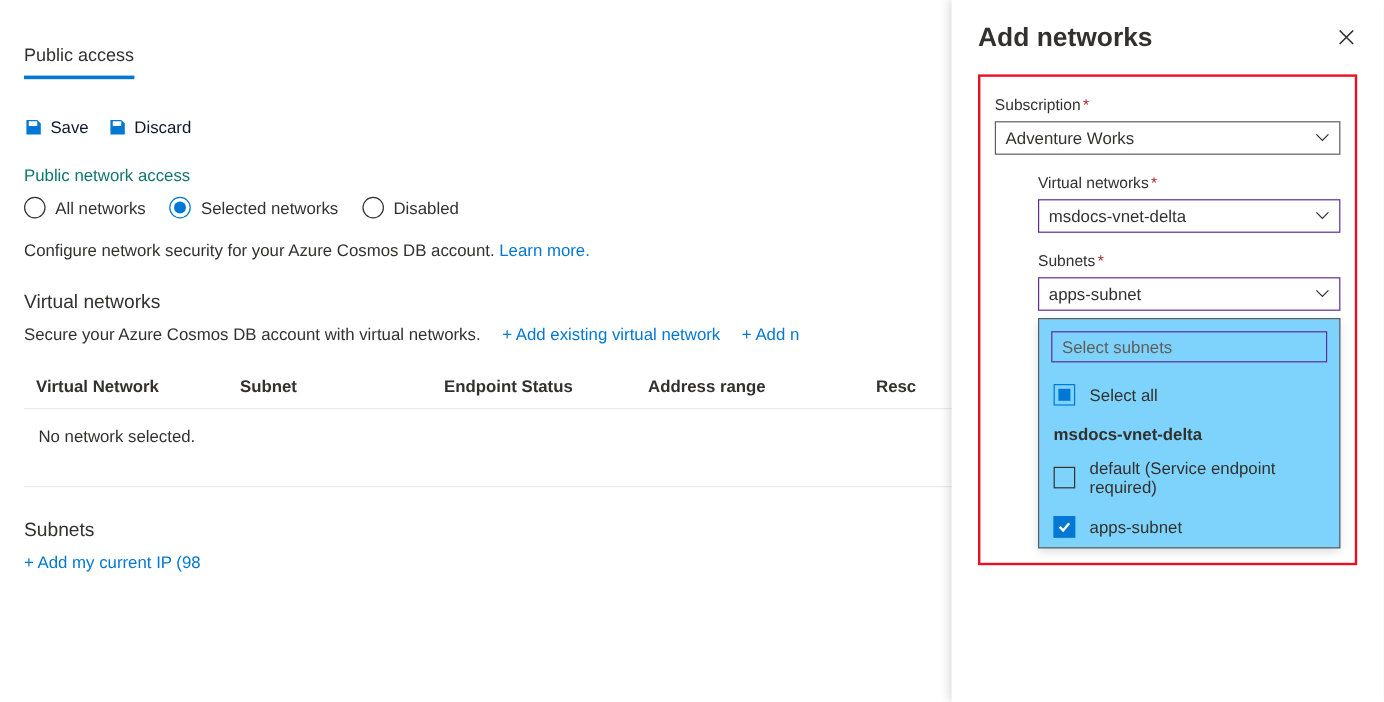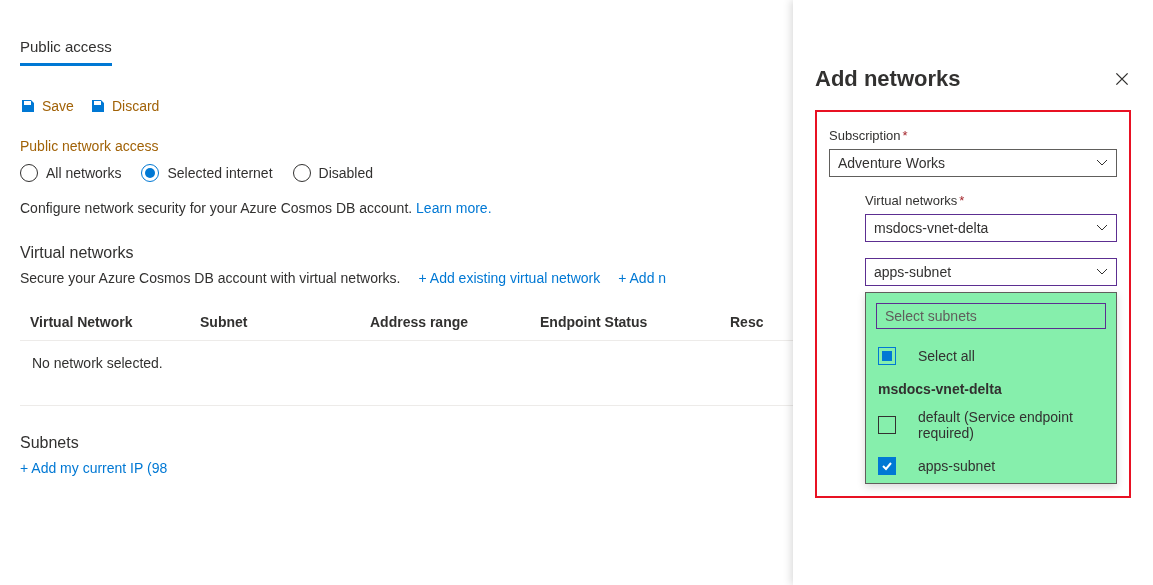--- a/index.html
+++ b/index.html
@@ -11,58 +11,58 @@
   .page-title-trunc { font-size: 26px; font-weight: 600; color: #323130; }
   .page-title-sep { font-size: 26px; color: #a19f9d; font-weight: 300; }
   .page-title-sub { font-size: 26px; color: #323130; font-weight: 400; }
   .more-dots { color: #605e5c; font-size: 16px; padding: 4px 8px; cursor: pointer; }
   
   .tabs { display: flex; gap: 41px; margin-top: 30px; }
   .tab { padding: 8px 0; color: #323130; cursor: pointer; font-size: 15px; }
   .tab.active { border-bottom: 3px solid #0078d4; color: #323130; font-weight: 400; }
   
   .toolbar { display: flex; gap: 16px; margin-top: 32px; align-items: center; }
-  .tbtn { display: inline-flex; gap: 6px; color: #a16207; cursor: pointer; font-size: 14px; }
+  .tbtn { display: inline-flex; gap: 6px; color: #0f172a; cursor: pointer; font-size: 14px; }
   .tbtn svg { width: 16px; height: 16px; fill: #0078d4; }
   
-  .section-label { margin-top: 24px; font-size: 14px; color: #a16207; }
+  .section-label { margin-top: 24px; font-size: 14px; color: #0f766e; }
   .radio-row { display: flex; gap: 20px; margin-top: 10px; }
   .radio-opt { display: inline-flex; align-items: center; gap: 8px; cursor: pointer; }
   .radio { width: 18px; height: 18px; border: 1px solid #323130; border-radius: 50%; display: inline-flex; align-items: center; justify-content: center; }
   .radio.selected { border-color: #0078d4; }
   .radio.selected::after { content: ""; width: 10px; height: 10px; background: #0078d4; border-radius: 50%; }
   
   .desc-line { margin-top: 18px; color: #323130; }
   .link { color: #0078d4; cursor: pointer; }
   
   .section-h { margin-top: 28px; font-size: 16px; color: #323130; }
   .helper-row { display: flex; align-items: flex-start; gap: 18px; margin-top: 8px; }
   .helper-row .desc { flex: 0 0 auto; }
   
   .table { margin-top: 18px; }
   .thead { display: grid; grid-template-columns: 170px 170px 170px 190px 90px; padding: 10px 10px; font-weight: 600; font-size: 14px; }
   .trow-empty { padding: 14px 12px; border-top: 1px solid #edebe9; }
   .hr-full { border: 0; border-top: 1px solid #edebe9; margin: 20px 0 0 0; }
   
   .flyout { position: absolute; top: 0; right: 0; width: 360px; height: 585px; background: #fff; box-shadow: -2px 0 8px rgba(0,0,0,0.15); padding: 18px 22px; }
-  .flyout-head { display: flex; align-items: center; justify-content: space-between; margin-top: 48px; }
+  .flyout-head { display: flex; align-items: center; justify-content: space-between; }
   .flyout-title { font-size: 22px; font-weight: 600; }
   .close-x { cursor: pointer; width: 18px; height: 18px; }
   
   .hl-box { border: 2px solid #e81123; margin-top: 18px; padding: 12px; }
   .f-label { font-size: 13px; color: #323130; margin-top: 4px; }
   .req { color: #a4262c; margin-left: 2px; }
   .f-select { width: 100%; height: 28px; border: 1px solid #605e5c; margin-top: 6px; padding: 0 8px; display: flex; align-items: center; justify-content: space-between; cursor: pointer; font-size: 14px; }
   .f-select.purple { border-color: #5c2e91; }
   .chev { width: 12px; height: 12px; }
   .group + .group { margin-top: 16px; margin-left: 36px; }
   
-  .dd-popup { border: 1px solid #605e5c; margin-top: 6px; background: #86efac; box-shadow: 0 3px 8px rgba(0,0,0,0.15); font-size: 14px; }
+  .dd-popup { border: 1px solid #605e5c; margin-top: 6px; background: #7dd3fc; box-shadow: 0 3px 8px rgba(0,0,0,0.15); font-size: 14px; }
   .dd-search { border: 1px solid #5c2e91; margin: 10px; padding: 4px 8px; color: #605e5c; }
-  .dd-item { display: flex; align-items: center; gap: 22px; padding: 8px 12px; cursor: pointer; }
+  .dd-item { display: flex; align-items: center; gap: 12px; padding: 8px 12px; cursor: pointer; }
   .dd-group-label { font-weight: 600; padding: 8px 12px 4px 12px; }
   .cb { width: 18px; height: 18px; border: 1px solid #323130; display: inline-flex; align-items: center; justify-content: center; flex-shrink: 0; }
   .cb.ind { border-color: #0078d4; }
   .cb.ind::after { content: ""; width: 10px; height: 10px; background: #0078d4; }
   .cb.checked { background: #0078d4; border-color: #0078d4; }
   .cb.checked svg { width: 12px; height: 12px; fill: #fff; }
 </style>
 </head>
 <body>
 
@@ -88,21 +88,21 @@
   </div>
 
   <div class="section-label">Public network access</div>
   <div class="radio-row">
     <label class="radio-opt">
       <span class="radio"></span>
       <span>All networks</span>
     </label>
     <label class="radio-opt">
       <span class="radio selected"></span>
-      <span>Selected internet</span>
+      <span>Selected networks</span>
     </label>
     <label class="radio-opt">
       <span class="radio"></span>
       <span>Disabled</span>
     </label>
   </div>
 
   <div class="desc-line">
     <span>Configure network security for your Azure Cosmos DB account.</span>
     <span class="link">Learn more.</span>
@@ -112,22 +112,22 @@
   <div class="helper-row">
     <span class="desc">Secure your Azure Cosmos DB account with virtual networks.</span>
     <span class="link">+ Add existing virtual network</span>
     <span class="link">+ Add n</span>
   </div>
 
   <div class="table">
     <div class="thead">
       <div>Virtual Network</div>
       <div>Subnet</div>
+      <div>Endpoint Status</div>
       <div>Address range</div>
-      <div>Endpoint Status</div>
       <div>Resc</div>
     </div>
     <div class="trow-empty">No network selected.</div>
   </div>
   <hr class="hr-full">
 
   <div class="section-h">Subnets</div>
   <div class="helper-row">
     <span class="link">+ Add my current IP (98</span>
   </div>
@@ -160,20 +160,23 @@
       </div>
       <div class="f-select purple">
         <span>msdocs-vnet-delta</span>
         <svg class="chev" viewBox="0 0 12 12">
             <path d="M1 3l5 5 5-5" stroke="#323130" fill="none"></path>
           </svg>
       </div>
     </div>
 
     <div class="group">
+      <div class="f-label">
+        <span>Subnets</span><span class="req">*</span>
+      </div>
       <div class="f-select purple">
         <span>apps-subnet</span>
         <svg class="chev" viewBox="0 0 12 12">
             <path d="M1 3l5 5 5-5" stroke="#323130" fill="none"></path>
           </svg>
       </div>
 
       <div class="dd-popup">
         <div class="dd-search">Select subnets</div>
         <div class="dd-item">

